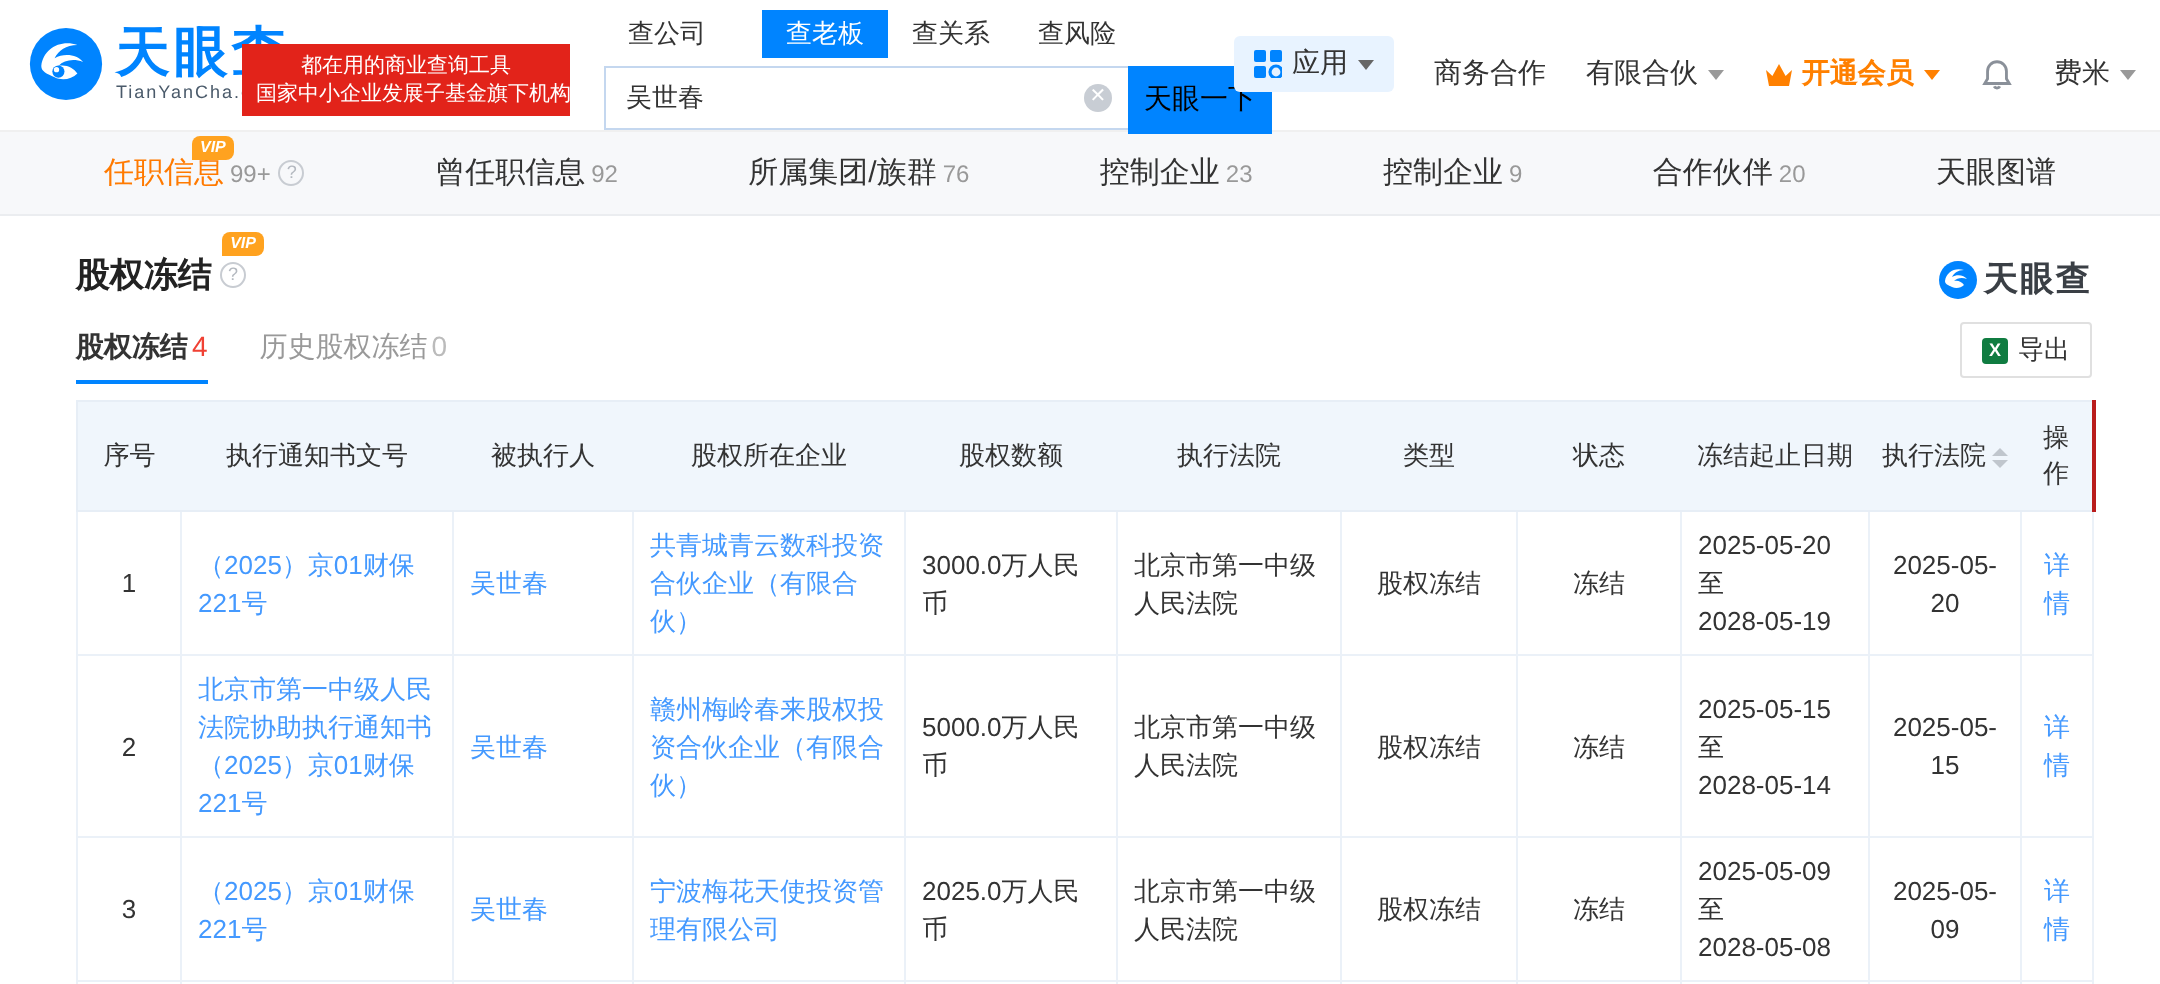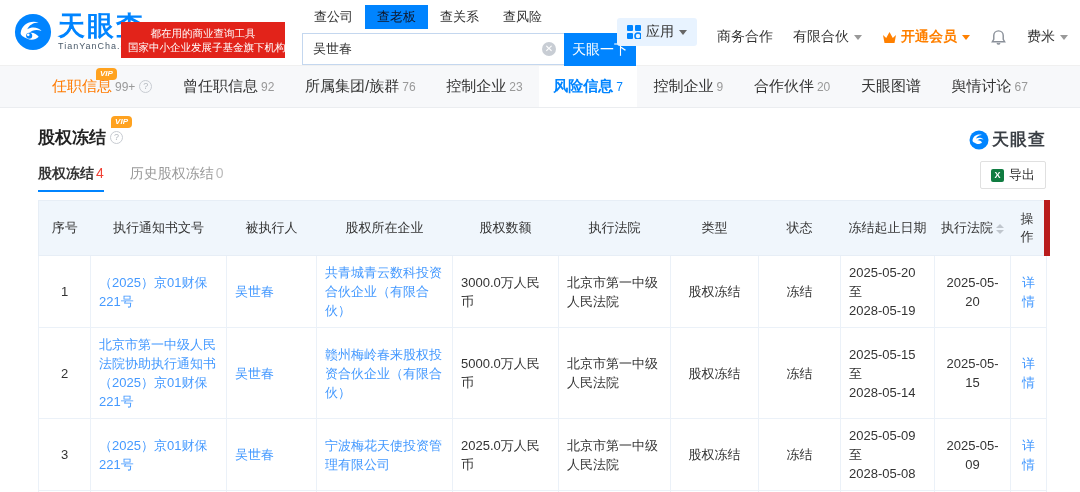--- a/index.html
+++ b/index.html
@@ -16,28 +16,28 @@
   .logo-swirl { width:38px; height:38px; flex:0 0 auto; }
   .logo-texts { margin-left:6px; }
   .logo-title { font-size:27px; font-weight:bold; color:#0084ff; line-height:27px; letter-spacing:2px; }
   .logo-domain { font-size:9px; color:#4a5a6a; letter-spacing:1px; margin-top:1px; }
   .slogan-box { position:absolute; left:121px; top:22px; width:164px; background:#e2231a; color:#fff;
     padding:4px 7px; font-size:10.5px; line-height:14px; text-align:center; white-space:nowrap; }
 
   .search-wrap { position:absolute; left:302px; top:5px; }
   .search-tabs { display:flex; font-size:13px; color:#333; margin-bottom:4px; }
   .search-tab { padding:3px 12px; cursor:pointer; }
-  .search-tab.active { background:#0084ff; color:#0f172a; }
+  .search-tab.active { background:#0084ff; color:#ffffff;margin-left:16px; }
   .search-row { display:flex; align-items:stretch; }
   .search-input-box { position:relative; width:262px; }
   .search-input { width:262px; height:32px; border:1px solid #c4d7ef; border-right:none; outline:none;
     padding:0 28px 0 10px; font-size:13px; color:#333; font-family:inherit; }
   .clear-icon { position:absolute; right:8px; top:9px; width:14px; height:14px; border-radius:50%;
     background:#c8cdd4; color:#fff; font-size:10px; line-height:14px; text-align:center; cursor:pointer; }
-  .search-btn { width:72px; height:34px; background:#0084ff; color:#ffffff; border:none; font-size:14px;
+  .search-btn { width:72px; height:34px; background:#0084ff; color:#000000; border:none; font-size:14px;
     cursor:pointer; font-family:Liberation Sans, sans-serif; }
 
   .top-menu { position:absolute; right:12px; top:18px; display:flex; align-items:flex-end; font-size:14px; color:#333; }
   .menu-item { display:flex; align-items:center; margin-left:20px; cursor:pointer; white-space:nowrap; }
   .apps-pill { background:#e8f3ff; border-radius:3px; padding:5px 10px; margin-left:0; }
   .grid-icon { width:14px; height:14px; margin-right:5px; }
   .caret { width:0; height:0; border-left:4px solid transparent; border-right:4px solid transparent;
     border-top:5px solid #666; margin-left:5px; display:inline-block; }
   .caret.small { border-top-color:#999; }
   .vip-link { color:#ff8000; font-weight:bold; }
@@ -77,21 +77,21 @@
   .export-btn { position:absolute; right:0; top:-4px; display:flex; align-items:center; border:1px solid #e0e0e0;
     border-radius:2px; background:#fff; padding:4px 10px; font-size:13px; color:#333; cursor:pointer; }
   .excel-icon { width:13px; height:13px; background:#107c41; border-radius:2px; color:#fff; font-size:9px;
     font-weight:bold; line-height:13px; text-align:center; margin-right:5px; }
 
   
   .freeze-table { border-collapse:collapse; width:1008px; margin:8px 34px 10px 38px; font-size:13px; table-layout:fixed; }
   .freeze-table th { background:#f0f6fc; color:#333; font-weight:normal; text-align:center;
     padding:9px 6px; border:1px solid #e7eef6; border-left:none; border-right:none; }
   .freeze-table th:first-child { border-left:1px solid #e7eef6; }
-  .freeze-table th:last-child { border-right:6px solid #b91c1c; }
+  .freeze-table th:last-child { border-right:2px solid #b91c1c; }
   .freeze-table td { border:1px solid #ebf1f8; padding:7px 8px; vertical-align:middle; line-height:19px; color:#333; }
   .freeze-table a { color:#4499ff; text-decoration:none; cursor:pointer; }
   .td-center { text-align:center; }
   .td-pre { white-space:pre-line; }
   .sort-icon { display:inline-flex; flex-direction:column; vertical-align:middle; margin-left:3px; }
   .sort-icon i { width:0; height:0; border-left:4px solid transparent; border-right:4px solid transparent; display:block; }
   .sort-up { border-bottom:4px solid #c0c6cd; margin-bottom:2px; }
   .sort-down { border-top:4px solid #c0c6cd; }
 </style>
 </head>
@@ -185,38 +185,30 @@
       <span class="count">92</span>
     </div>
     <div class="nav-tab">
       <span>所属集团/族群</span>
       <span class="count">76</span>
     </div>
     <div class="nav-tab">
       <span>控制企业</span>
       <span class="count">23</span>
     </div>
-    <div class="nav-tab active">
-      <span>风险信息</span>
-      <span class="count">7</span>
-    </div>
     <div class="nav-tab">
       <span>控制企业</span>
       <span class="count">9</span>
     </div>
     <div class="nav-tab">
       <span>合作伙伴</span>
       <span class="count">20</span>
     </div>
     <div class="nav-tab">
       <span>天眼图谱</span>
-    </div>
-    <div class="nav-tab">
-      <span>舆情讨论</span>
-      <span class="count">67</span>
     </div>
   </div>
 
   <div class="section">
     <div class="section-title-row">
       <div class="section-title">
         <span>股权冻结</span>
         <span class="section-vip">VIP</span>
       </div>
       <span class="help-icon">?</span>

